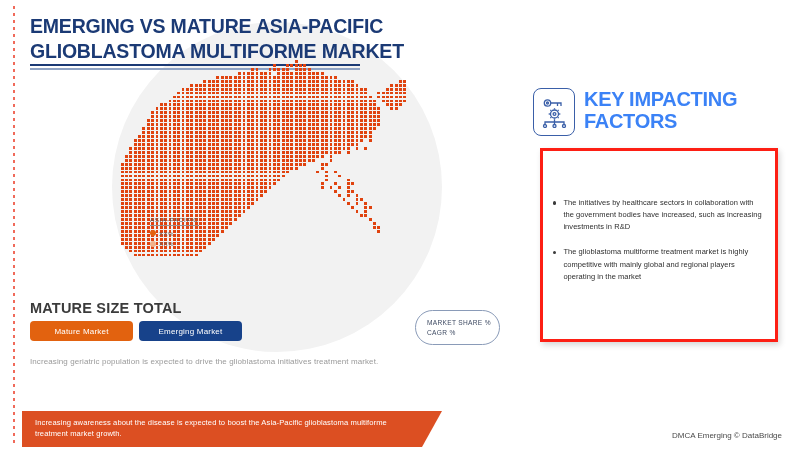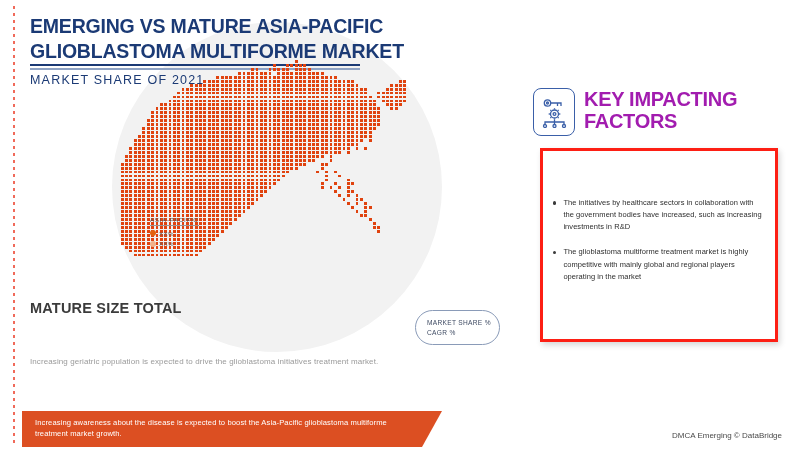--- a/index.html
+++ b/index.html
@@ -96,21 +96,21 @@
     color:#fff;font-size:7.6px;line-height:1.5;letter-spacing:.1px;
   }
 
   
   .kif-head{position:absolute;left:533px;top:88px;display:flex;align-items:flex-start;gap:9px;}
   .kif-icon{
     width:40px;height:46px;border:1.4px solid #3a5fa8;border-radius:8px;
     display:flex;align-items:center;justify-content:center;flex:none;
   }
   .kif-title{
-    color:#a21caf;font-weight:bold;font-size:20px;line-height:1.08;
+    color:#3b82f6;font-weight:bold;font-size:20px;line-height:1.08;
     letter-spacing:-0.3px;text-transform:uppercase;padding-top:1px;
   }
 
   .redbox{
     position:absolute;left:540px;top:148px;width:238px;height:194px;
     box-sizing:border-box;border:3px solid #fd1f14;background:#fff;
     box-shadow:2px 3px 6px rgba(0,0,0,.16);
   }
   .redbox::before{
     content:"";position:absolute;right:-3px;top:-3px;bottom:-3px;width:3px;
@@ -142,21 +142,20 @@
 <div id="stage">
 
   <div class="left-rail"></div>
   <div class="map-circle"></div>
 
   <div class="title">EMERGING VS MATURE ASIA-PACIFIC GLIOBLASTOMA MULTIFORME MARKET</div>
   <div class="rule-wrap">
     <div class="rule-a"></div>
     <div class="rule-b"></div>
   </div>
-  <div class="subtitle">MARKET SHARE OF 2021</div>
 
   <div id="map-dots">
       <i style="left: 182.7px; top: 0px; background: rgb(224, 67, 15);"></i>
       <i style="left: 160.95px; top: 3.95px; background: rgb(224, 67, 15);"></i>
       <i style="left: 174px; top: 3.95px; background: rgb(224, 67, 15);"></i>
       <i style="left: 178.35px; top: 3.95px; background: rgb(224, 67, 15);"></i>
       <i style="left: 182.7px; top: 3.95px; background: rgb(224, 67, 15);"></i>
       <i style="left: 187.05px; top: 3.95px; background: rgb(224, 67, 15);"></i>
       <i style="left: 191.4px; top: 3.95px; background: rgb(224, 67, 15);"></i>
       <i style="left: 139.2px; top: 7.9px; background: rgb(224, 67, 15);"></i>
@@ -2042,20 +2041,24 @@
       <span class="legend-swatch" style="background: rgb(226, 98, 15);"></span>
       <span class="legend-val">XX%</span>
     </div>
     <div class="legend-row">
       <span class="legend-swatch" style="background: rgb(240, 176, 137);"></span>
       <span class="legend-val">XX%</span>
     </div>
   </div>
 
   <div class="mst-title">MATURE SIZE TOTAL</div>
+  <div class="pill-row">
+    <div class="pill mature" style="background: rgb(226, 98, 15);">Mature Market</div>
+    <div class="pill emerging" style="background: rgb(23, 66, 138);">Emerging Market</div>
+  </div>
 
   <div class="share-pill">
     <span>MARKET SHARE %</span>
     <span>CAGR %</span>
   </div>
 
   <div class="caption">Increasing geriatric population is expected to drive the glioblastoma initiatives treatment market.</div>
 
   <div class="banner">
     <div class="banner-text">Increasing awareness about the disease is expected to boost the Asia-Pacific glioblastoma multiforme treatment market growth.</div>

